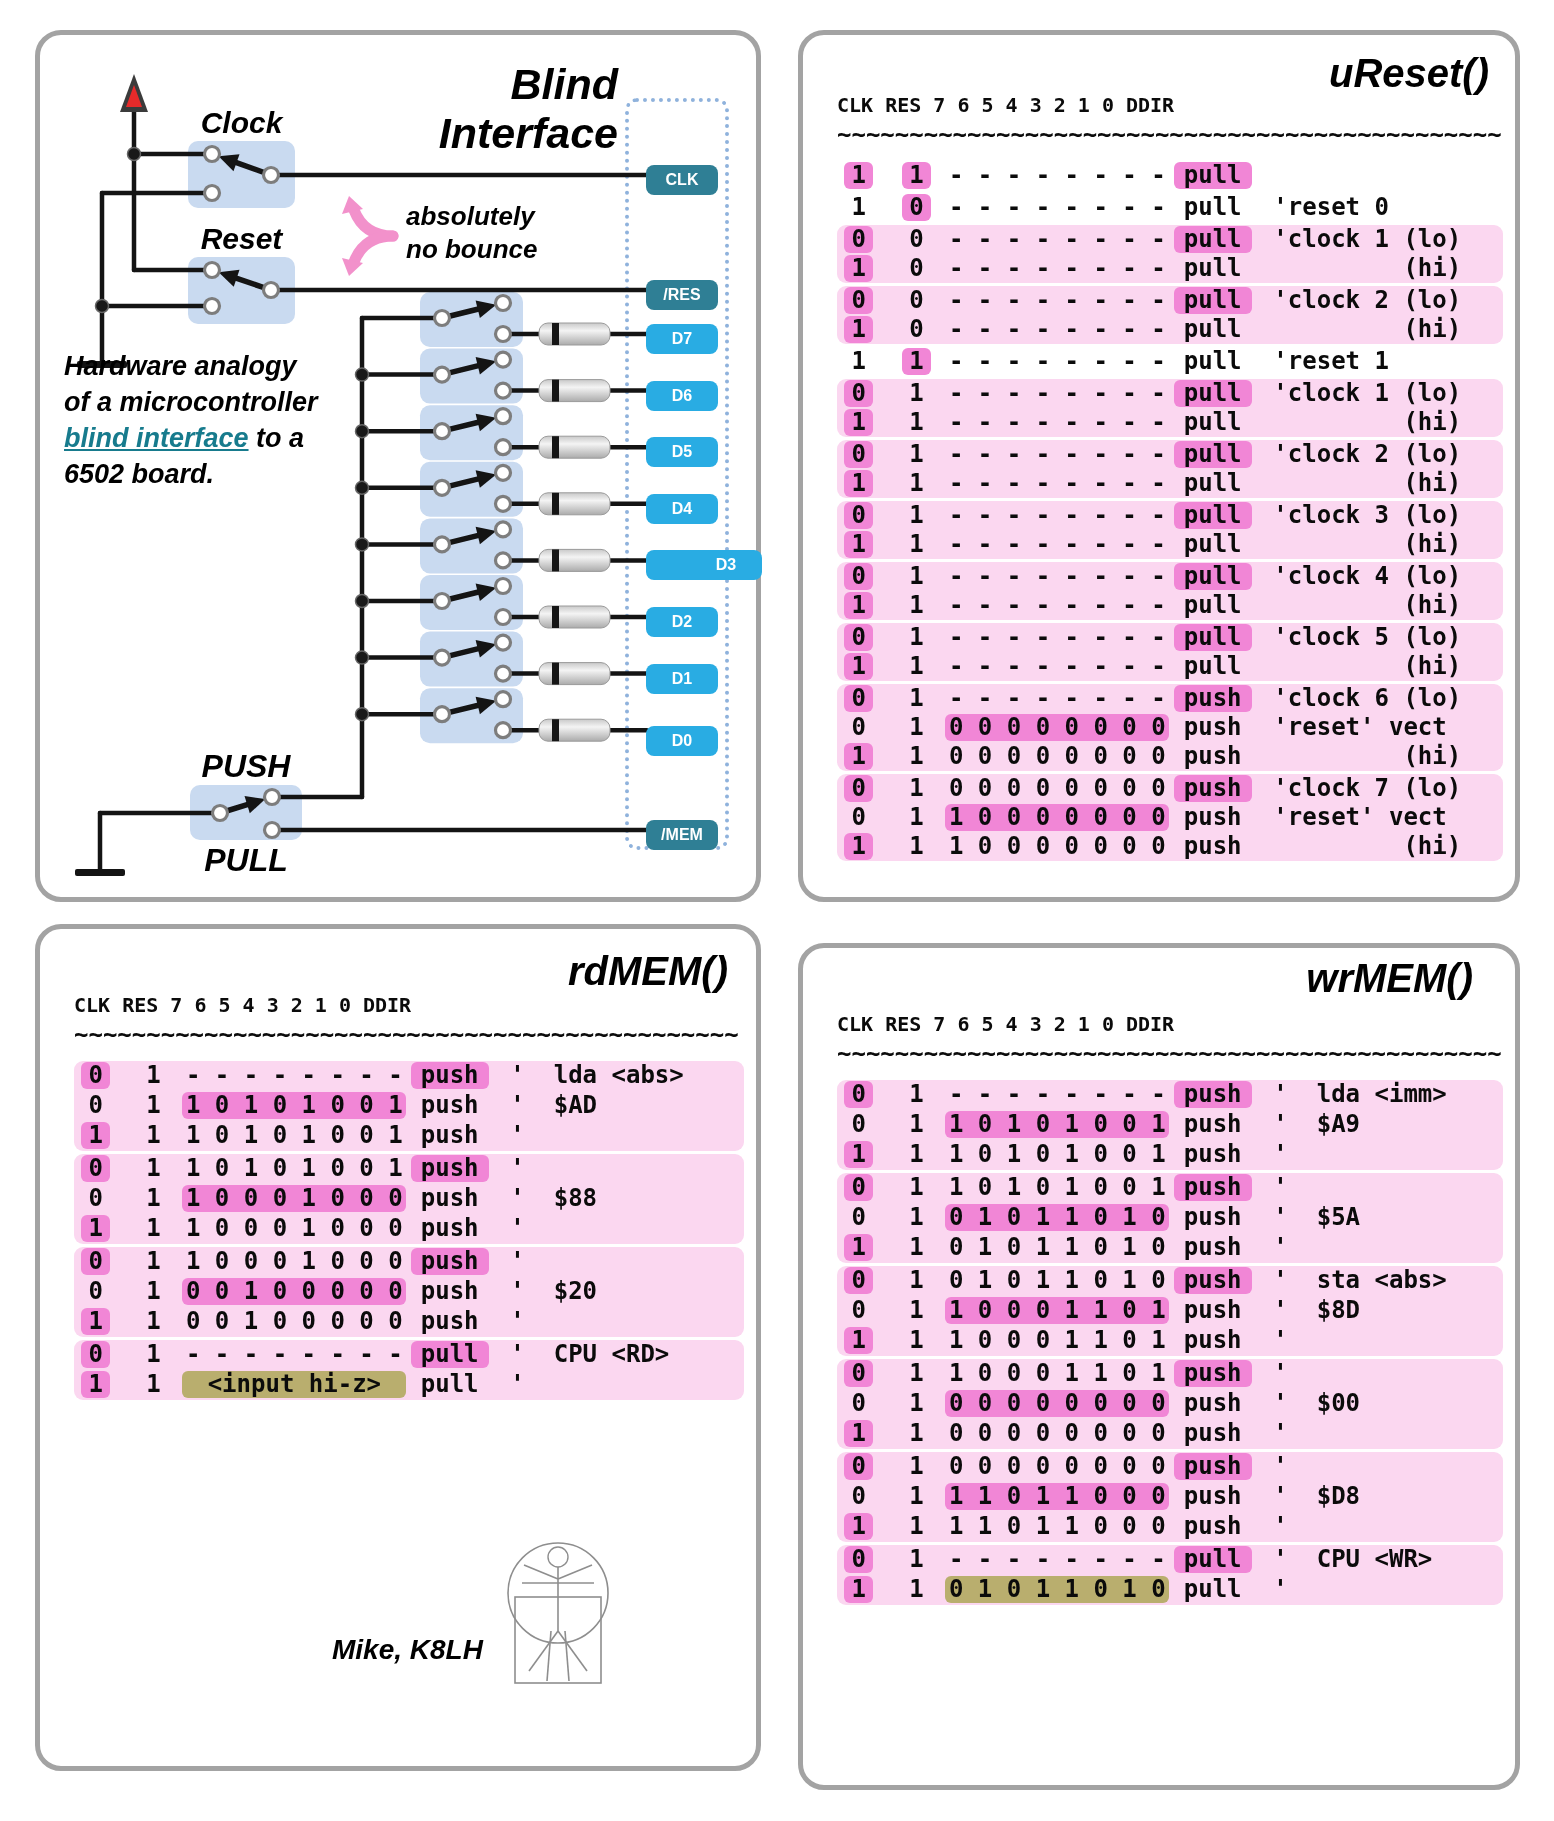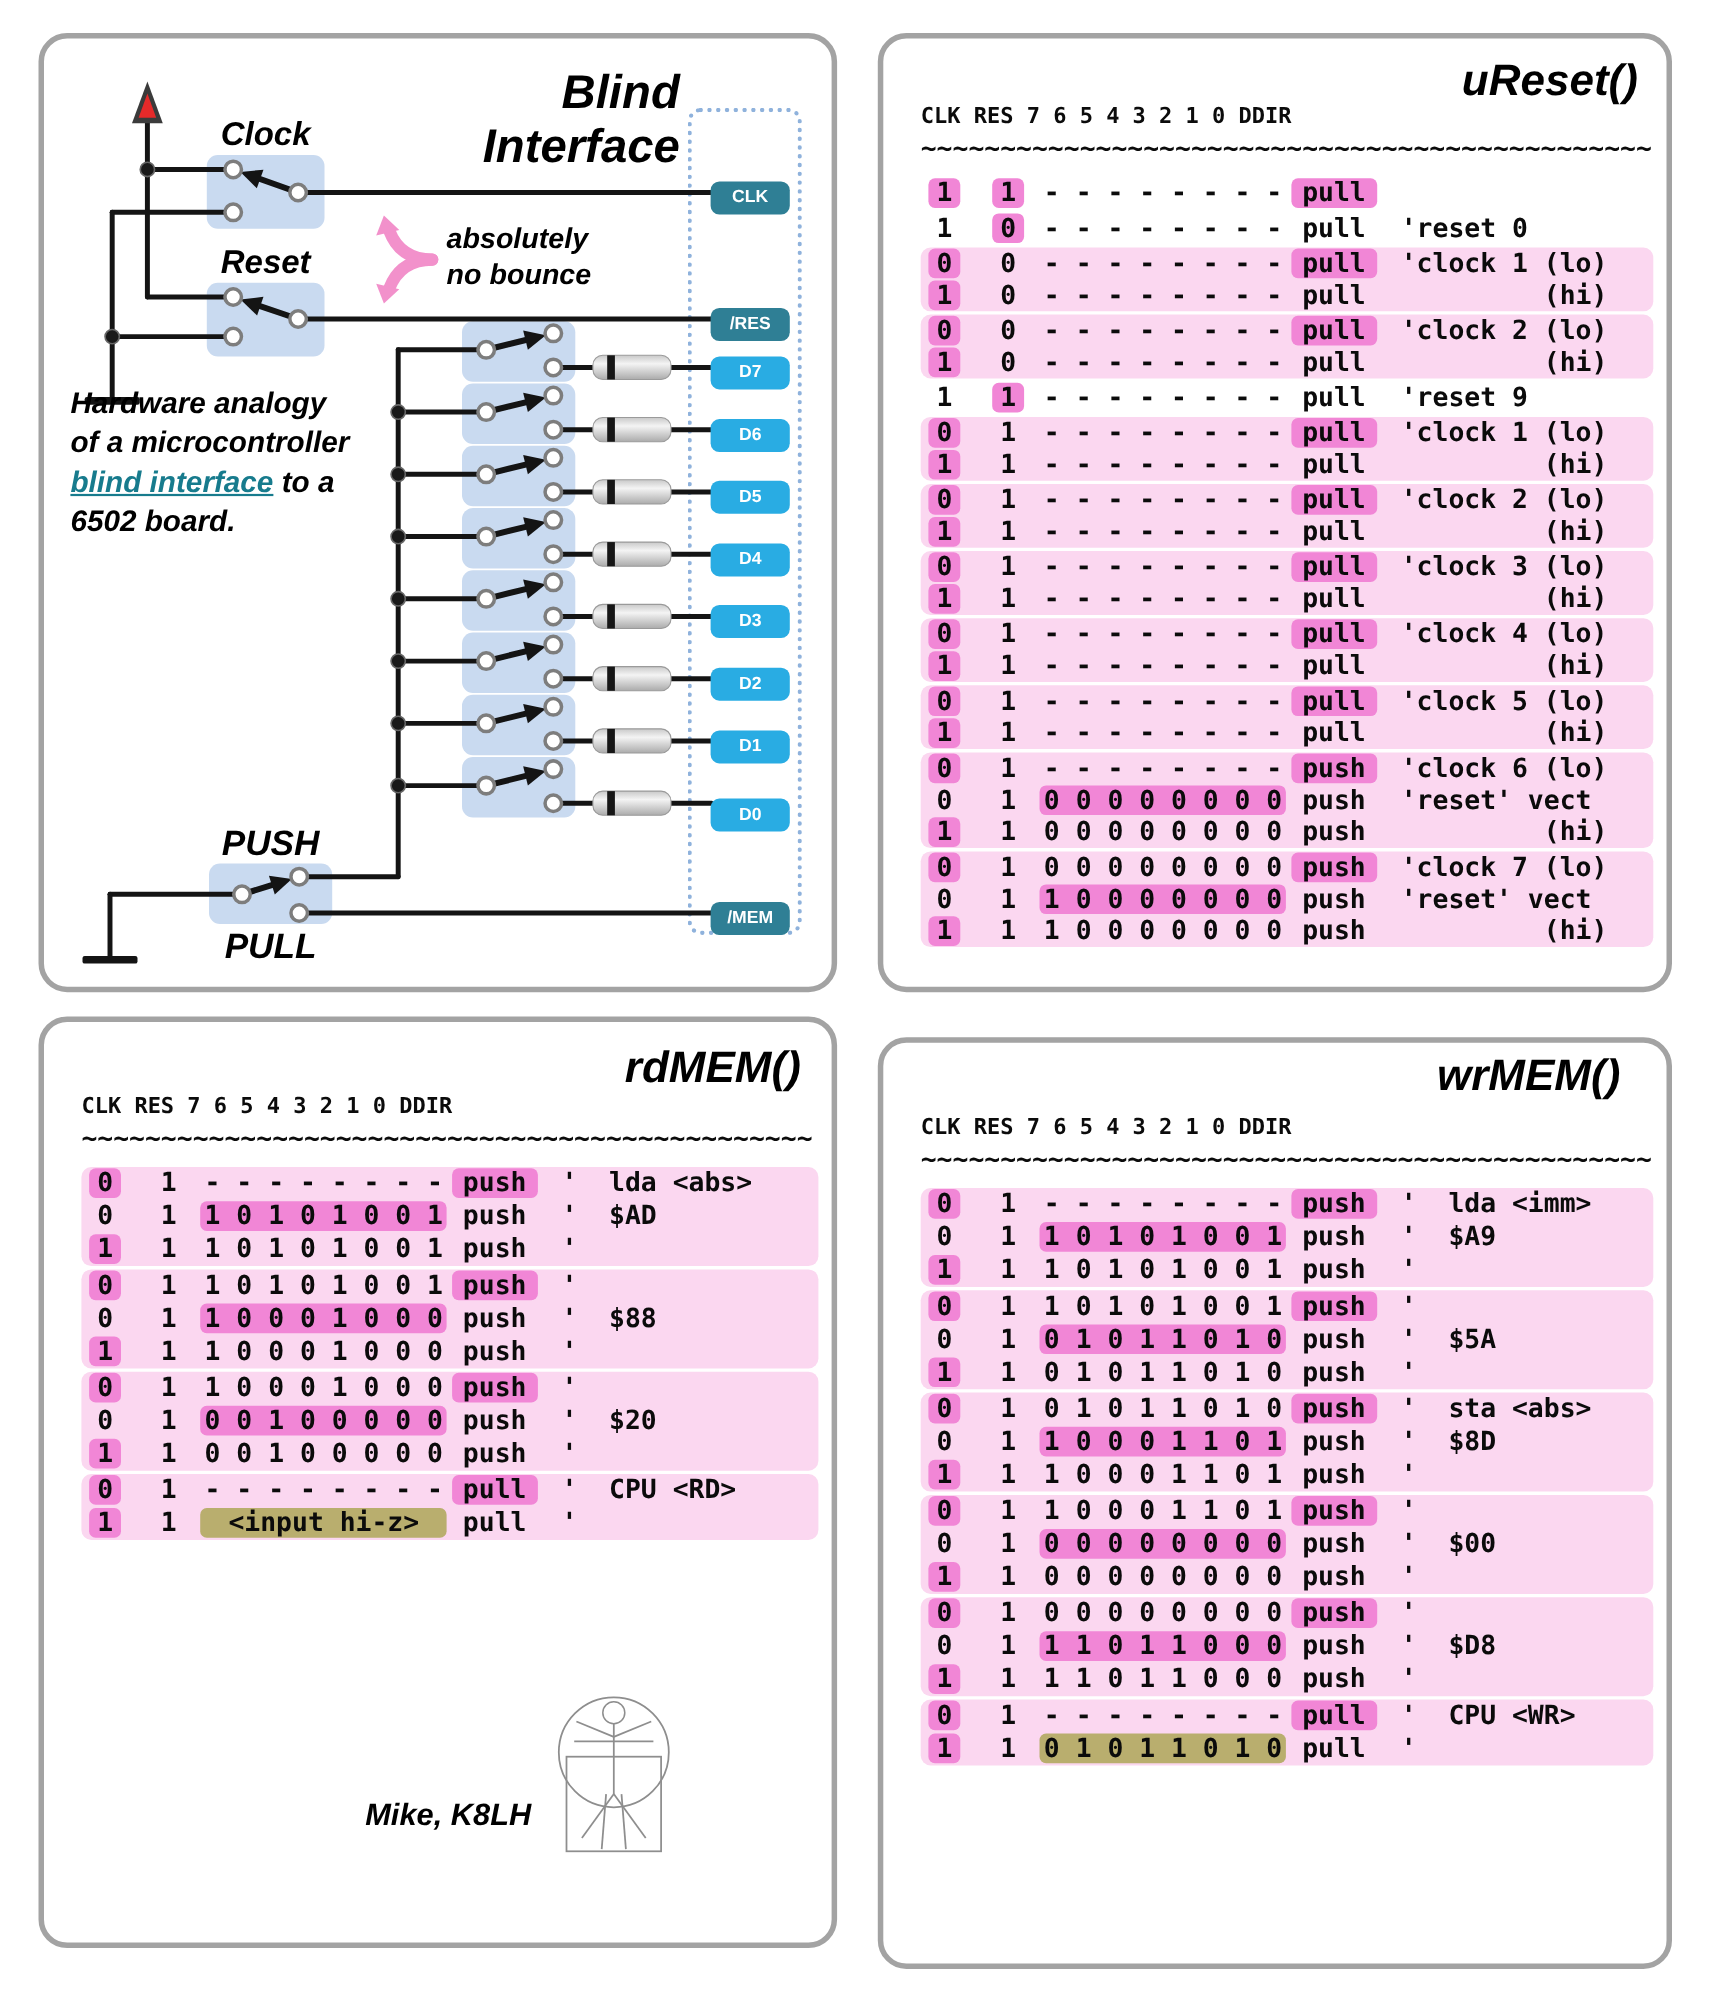--- a/index.html
+++ b/index.html
@@ -245,21 +245,21 @@
   </div>
   <div class="ctext ppname" id="push-name">PUSH</div>
   <div class="ctext ppname" id="pull-name">PULL</div>
   <div id="conn-labels">
       <div class="clabel teal" style="top: 130px;">CLK</div>
       <div class="clabel teal" style="top: 245px;">/RES</div>
       <div class="clabel blue" style="top: 289px;">D7</div>
       <div class="clabel blue" style="top: 345.6px;">D6</div>
       <div class="clabel blue" style="top: 402.2px;">D5</div>
       <div class="clabel blue" style="top: 458.8px;">D4</div>
-      <div class="clabel blue" style="top: 515.4px;">D3</div>
+      <div class="clabel blue" style="top: 515.4px; padding-left: 44px;">D3</div>
       <div class="clabel blue" style="top: 572px;">D2</div>
       <div class="clabel blue" style="top: 628.6px;">D1</div>
       <div class="clabel blue" style="top: 691px;">D0</div>
       <div class="clabel teal" style="top: 785px;">/MEM</div>
     </div>
 </div>
 
 <div class="panel" id="p2">
   <div class="ttitle">uReset()</div>
   <div class="twrap">
@@ -314,21 +314,21 @@
           <span class="tc c-d">pull</span>
           <span class="tc c-c">         (hi)</span>
         </div>
       </div>
       <div class="tgroup">
         <div class="trow">
           <span class="tc c-k">1</span>
           <span class="tc c-r chip">1</span>
           <span class="tc c-b">- - - - - - - -</span>
           <span class="tc c-d">pull</span>
-          <span class="tc c-c">'reset 9</span>
+          <span class="tc c-c">'reset 1</span>
         </div>
       </div>
       <div class="tgroup pink">
         <div class="trow">
           <span class="tc c-k chip">0</span>
           <span class="tc c-r">1</span>
           <span class="tc c-b">- - - - - - - -</span>
           <span class="tc c-d chip">pull</span>
           <span class="tc c-c">'clock 1 (lo)</span>
         </div>

